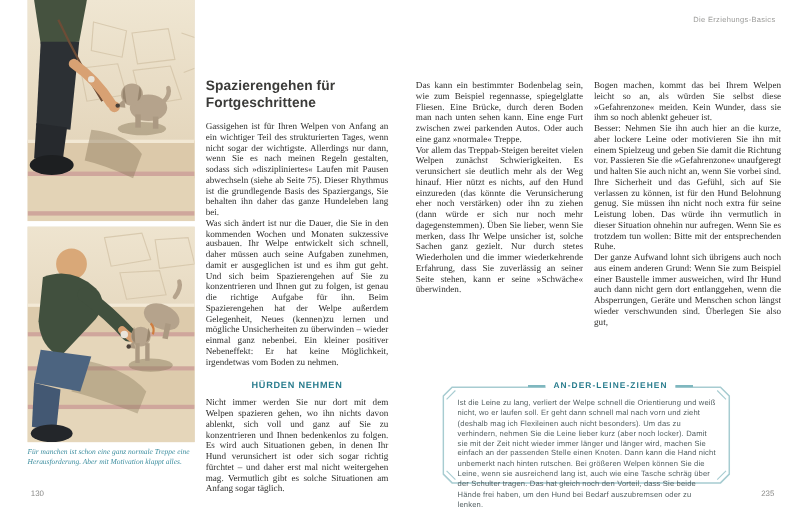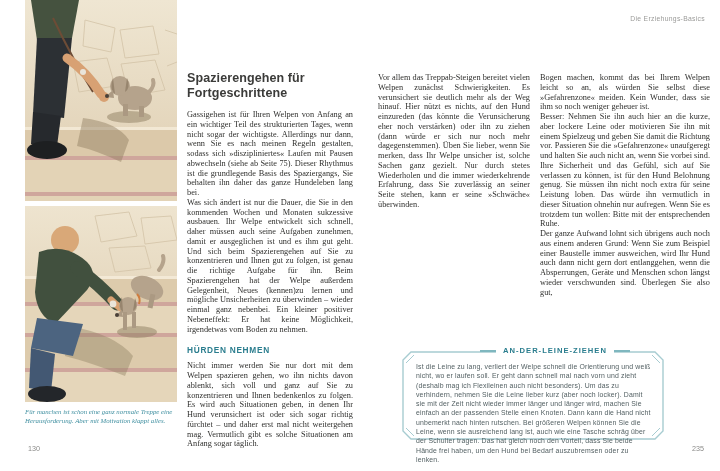--- a/index.html
+++ b/index.html
@@ -26,21 +26,21 @@
   .col{position:absolute;top:57px;margin-top:16px;}
   .col p{margin:0;font:8.3px/9.75px "Liberation Serif", serif;color:#30302e;
     text-align:justify;hyphens:auto;-webkit-hyphens:auto;}
   .col-1{left:187px;width:166px;top:55px;}
   .col-2{left:378px;width:152px;}
   .col-3{left:540px;width:170px;}
 
   .article-heading{margin:0 0 9px 0;font:bold 12.5px/15px "Liberation Sans", sans-serif;
     color:#3b3b39;letter-spacing:.1px;}
   .sub-head{margin:11px 0 6px 0;font:bold 8.3px "Liberation Sans", sans-serif;
-    color:#2a7d8e;letter-spacing:.7px;}
+    color:#2a7d8e;letter-spacing:.7px;text-align:center;}
 
   
   .info-box{position:absolute;left:402px;top:351px;width:306px;height:89px;}
   .info-box-frame{position:absolute;left:0;top:0;}
   .info-box-title-row{position:absolute;left:0;top:-5px;width:100%;
     display:flex;align-items:center;justify-content:center;}
   .info-box-title{background:#ffffff;padding:0 7px;
     font:bold 7.6px "Liberation Sans", sans-serif;color:#2a7d8e;letter-spacing:1px;}
   .title-dash{display:inline-block;width:16px;height:2px;background:#7fb7bf;}
   .info-box-body{position:absolute;left:14px;top:11px;width:236px;
@@ -168,25 +168,26 @@
 
   <div class="col col-1">
     <h1 class="article-heading">Spazierengehen für Fortgeschrittene</h1>
     <p>Gassigehen ist für Ihren Welpen von Anfang an ein wichtiger Teil des strukturierten Tages, wenn nicht sogar der wichtigste. Allerdings nur dann, wenn Sie es nach meinen Regeln gestalten, sodass sich »diszipliniertes« Laufen mit Pausen abwechseln (siehe ab Seite 75). Dieser Rhythmus ist die grundlegende Basis des Spaziergangs, Sie behalten ihn daher das ganze Hundeleben lang bei.</p>
     <p>Was sich ändert ist nur die Dauer, die Sie in den kommenden Wochen und Monaten sukzessive ausbauen. Ihr Welpe entwickelt sich schnell, daher müssen auch seine Aufgaben zunehmen, damit er ausgeglichen ist und es ihm gut geht. Und sich beim Spazierengehen auf Sie zu konzentrieren und Ihnen gut zu folgen, ist genau die richtige Aufgabe für ihn. Beim Spazierengehen hat der Welpe außerdem Gelegenheit, Neues (kennen)zu lernen und mögliche Unsicherheiten zu überwinden – wieder einmal ganz nebenbei. Ein kleiner positiver Nebeneffekt: Er hat keine Möglichkeit, irgendetwas vom Boden zu nehmen.</p>
     <h2 class="sub-head">HÜRDEN NEHMEN</h2>
     <p>Nicht immer werden Sie nur dort mit dem Welpen spazieren gehen, wo ihn nichts davon ablenkt, sich voll und ganz auf Sie zu konzentrieren und Ihnen bedenkenlos zu folgen. Es wird auch Situationen geben, in denen Ihr Hund verunsichert ist oder sich sogar richtig fürchtet – und daher erst mal nicht weitergehen mag. Vermutlich gibt es solche Situationen am Anfang sogar täglich.</p>
   </div>
 
   <div class="col col-2">
+    <p>Das kann ein bestimmter Bodenbelag sein, wie zum Beispiel regennasse, spiegelglatte Fliesen. Eine Brücke, durch deren Boden man nach unten sehen kann. Eine enge Furt zwischen zwei parkenden Autos. Oder auch eine ganz »normale« Treppe.</p>
     <p>Vor allem das Treppab-Steigen bereitet vielen Welpen zunächst Schwierigkeiten. Es verunsichert sie deutlich mehr als der Weg hinauf. Hier nützt es nichts, auf den Hund einzureden (das könnte die Verunsicherung eher noch verstärken) oder ihn zu ziehen (dann würde er sich nur noch mehr dagegenstemmen). Üben Sie lieber, wenn Sie merken, dass Ihr Welpe unsicher ist, solche Sachen ganz gezielt. Nur durch stetes Wiederholen und die immer wiederkehrende Erfahrung, dass Sie zuverlässig an seiner Seite stehen, kann er seine »Schwäche« überwinden.</p>
   </div>
 
   <div class="col col-3">
-    <p>Bogen machen, kommt das bei Ihrem Welpen leicht so an, als würden Sie selbst diese »Gefahrenzone« meiden. Kein Wunder, dass sie ihm so noch weniger geheuer ist.</p>
+    <p>Bogen machen, kommt das bei Ihrem Welpen leicht so an, als würden Sie selbst diese »Gefahrenzone« meiden. Kein Wunder, dass sie ihm so noch ablenkt geheuer ist.</p>
     <p>Besser: Nehmen Sie ihn auch hier an die kurze, aber lockere Leine oder motivieren Sie ihn mit einem Spielzeug und geben Sie damit die Richtung vor. Passieren Sie die »Gefahrenzone« unaufgeregt und halten Sie auch nicht an, wenn Sie vorbei sind. Ihre Sicherheit und das Gefühl, sich auf Sie verlassen zu können, ist für den Hund Belohnung genug. Sie müssen ihn nicht noch extra für seine Leistung loben. Das würde ihn vermutlich in dieser Situation ohnehin nur aufregen. Wenn Sie es trotzdem tun wollen: Bitte mit der entsprechenden Ruhe.</p>
     <p>Der ganze Aufwand lohnt sich übrigens auch noch aus einem anderen Grund: Wenn Sie zum Beispiel einer Baustelle immer ausweichen, wird Ihr Hund auch dann nicht gern dort entlanggehen, wenn die Absperrungen, Geräte und Menschen schon längst wieder verschwunden sind. Überlegen Sie also gut,</p>
   </div>
 
   <div class="info-box">
     <svg class="info-box-frame" width="262" height="89" viewBox="0 0 262 89">
       <polygon points="9,1 253,1 261,9 261,80 253,88 9,88 1,80 1,9" fill="#ffffff" stroke="#a7ccd1" stroke-width="1.4"></polygon>
       <g stroke="#a7ccd1" stroke-width="1">
         <line x1="4" y1="12" x2="12" y2="4"></line>
         <line x1="250" y1="4" x2="258" y2="12"></line>

